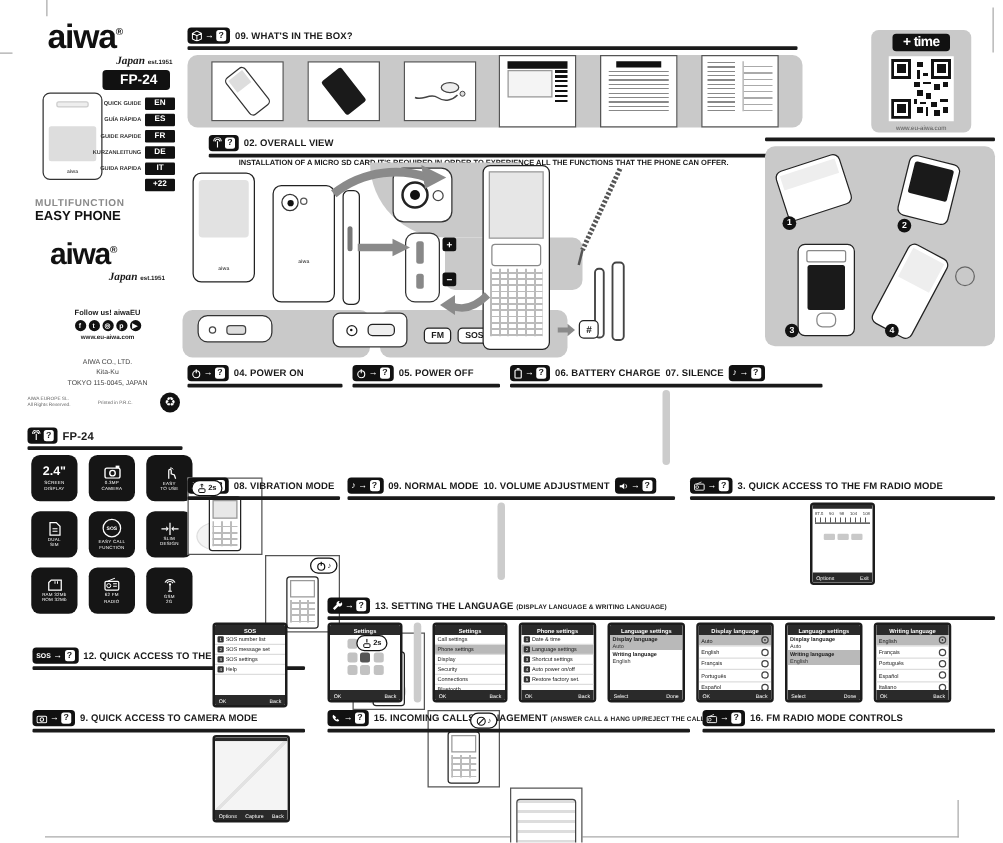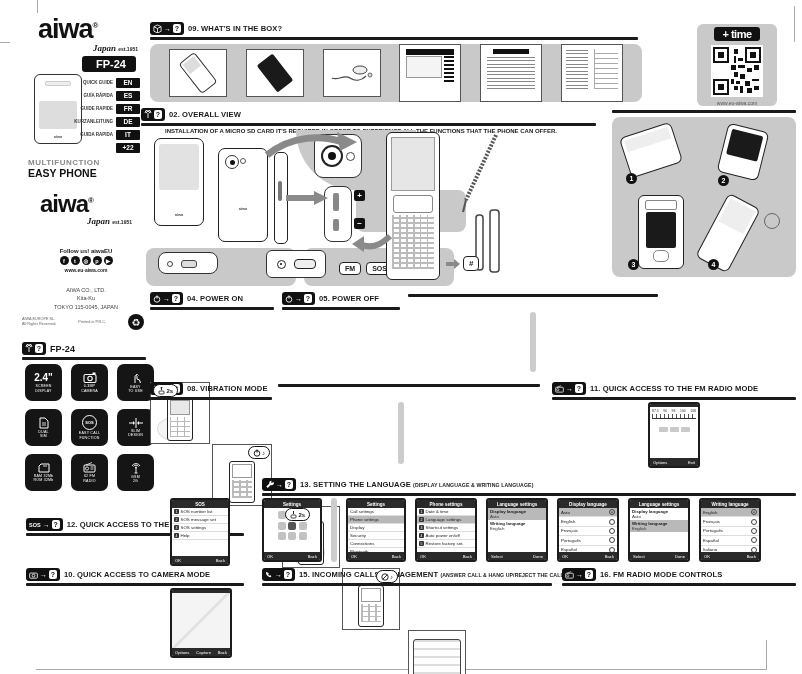--- a/index.html
+++ b/index.html
@@ -285,21 +285,21 @@
     <svg width="48" height="48" viewBox="0 0 21 21" shape-rendering="crispEdges">
         <rect width="21" height="21" fill="#fff"></rect>
         <path fill="#111" d="M0 0h7v7H0zM14 0h7v7h-7zM0 14h7v7H0z"></path>
         <path fill="#fff" d="M1 1h5v5H1zM15 1h5v5h-5zM1 15h5v5H1z"></path>
         <path fill="#111" d="M2 2h3v3H2zM16 2h3v3h-3zM2 16h3v3H2zM9 1h2v2H9zM9 4h1v3H9zM11 5h2v1h-2zM8 8h2v2H8zM11 8h3v1h-3zM15 9h2v2h-2zM18 8h2v2h-2zM9 11h2v2H9zM12 12h2v2h-2zM8 14h1v2H8zM10 15h2v1h-2zM14 15h2v2h-2zM17 14h3v1h-3zM9 17h2v2H9zM12 17h1v3h-1zM15 18h2v2h-2zM18 17h2v2h-2z"></path>
       </svg>
   </div>
   <div style="font-size:5px;color:#555;margin-top:3px;">www.eu-aiwa.com</div>
 </div>
 
-<div class="abs" style="left:141px;top:108px;width:458px;">
+<div class="abs" style="left:167px;top:108px;width:458px;">
   <div class="hdr">
     <span class="bdg">
       <svg width="8" height="9" viewBox="0 0 8 9">
           <path d="M1 3a3 3 0 0 1 6 0M2.2 3.2a1.8 1.8 0 0 1 3.6 0M4 3v5" stroke="#fff" stroke-width="0.9" fill="none"></path>
         </svg>
       <span class="qb">?</span>
     </span>
     <span class="ttl">02. OVERALL VIEW</span>
   </div>
   <div class="rule" style="width:455px;"></div>
@@ -506,20 +506,37 @@
       </svg>
       <span>♪</span>
     </div>
   <div class="ph" style="position:absolute;left:15px;top:16px;width:24px;height:40px;">
       <div class="phs" style="height:12px;background:#fff;"></div>
       <div class="phk" style="height:18px;"></div>
     </div>
 </div>
 
 <div class="abs" style="left:408px;top:292px;width:250px;">
+  <div class="hdr">
+    <span class="bdg">
+      <svg width="7" height="9" viewBox="0 0 7 9">
+          <rect x="1" y="2" width="5" height="6.5" rx="0.8" fill="none" stroke="#fff" stroke-width="0.9"></rect>
+          <rect x="2.4" y="0.5" width="2.2" height="1.2" fill="#fff"></rect>
+        </svg>
+      <span class="aw">→</span>
+        <span class="qb">?</span>
+    </span>
+    <span class="ttl">06. BATTERY CHARGE</span>
+    <span class="ttl">07. SILENCE</span>
+    <span class="bdg">
+      <span class="aw">♪</span>
+      <span class="aw">→</span>
+        <span class="qb">?</span>
+    </span>
+  </div>
   <div class="rule" style="width:250px;"></div>
 </div>
 <div class="abs pnl" style="left:408px;top:312px;width:56px;height:60px;padding:0;">
   <div style="margin:8px 4px;height:40px;border:1.2px solid #444;border-radius:3px;background:repeating-linear-gradient(0deg,#fff 0 6px,#ddd 6px 8px);"></div>
 </div>
 
 <div class="abs divbar" style="left:530px;top:312px;height:60px;"></div>
 
 <div class="abs" style="left:150px;top:382px;width:122px;">
   <div class="hdr">
@@ -529,37 +546,54 @@
         </svg>
       <span class="aw">→</span>
         <span class="qb">?</span>
     </span>
     <span class="ttl">08. VIBRATION MODE</span>
   </div>
   <div class="rule" style="width:122px;"></div>
 </div>
 
 <div class="abs" style="left:278px;top:382px;width:262px;">
+  <div class="hdr">
+    <span class="bdg">
+      <span class="aw">♪</span>
+      <span class="aw">→</span>
+        <span class="qb">?</span>
+    </span>
+    <span class="ttl">09. NORMAL MODE</span>
+    <span class="ttl">10. VOLUME ADJUSTMENT</span>
+    <span class="bdg">
+      <svg width="8" height="8" viewBox="0 0 10 10">
+          <path d="M1 4v2h2l2.5 2V2L3 4z" fill="#fff"></path>
+          <path d="M7 3a3 3 0 0 1 0 4" fill="none" stroke="#fff" stroke-width="0.9"></path>
+        </svg>
+      <span class="aw">→</span>
+        <span class="qb">?</span>
+    </span>
+  </div>
   <div class="rule" style="width:262px;"></div>
 </div>
 
 <div class="abs divbar" style="left:398px;top:402px;height:62px;"></div>
 
 <div class="abs" style="left:552px;top:382px;width:244px;">
   <div class="hdr">
     <span class="bdg">
       <svg width="9" height="8" viewBox="0 0 13 11">
           <rect x="1" y="3" width="11" height="7" rx="1" fill="none" stroke="#fff" stroke-width="1.1"></rect>
           <circle cx="4" cy="6.5" r="1.6" fill="none" stroke="#fff" stroke-width="0.9"></circle>
           <path d="M3 3l6-2.5" stroke="#fff" stroke-width="0.9"></path>
         </svg>
       <span class="aw">→</span>
         <span class="qb">?</span>
     </span>
-    <span class="ttl">11. QUICK ACCESS TO THE FM RADIO MODE</span>
+    <span class="ttl">3. QUICK ACCESS TO THE FM RADIO MODE</span>
   </div>
   <div class="rule" style="width:244px;"></div>
 </div>
 
 <div class="abs scr" style="left:648px;top:402px;width:48px;height:62px;">
   <div class="sh"></div>
   <div class="sbody" style="padding:2px;">
     <div style="display:flex;justify-content:space-between;font-size:3.4px;color:#333;">
       <span>87.5</span>
         <span>90</span>
@@ -797,21 +831,21 @@
 <div class="abs" style="left:26px;top:568px;width:218px;">
   <div class="hdr">
     <span class="bdg">
       <svg width="9" height="8" viewBox="0 0 14 11">
           <rect x="1" y="2.5" width="12" height="8" rx="1.5" fill="none" stroke="#fff" stroke-width="1.3"></rect>
           <circle cx="7" cy="6.5" r="2.2" fill="none" stroke="#fff" stroke-width="1.3"></circle>
         </svg>
       <span class="aw">→</span>
         <span class="qb">?</span>
     </span>
-    <span class="ttl">10. QUICK ACCESS TO CAMERA MODE</span>
+    <span class="ttl">9. QUICK ACCESS TO CAMERA MODE</span>
   </div>
   <div class="rule" style="width:218px;"></div>
 </div>
 
 <div class="abs scr" style="left:170px;top:588px;width:58px;height:66px;">
   <div class="sh"></div>
   <div class="sbody" style="background:linear-gradient(135deg,#f4f4f4 0 48%,#e2e2e2 48% 52%,#f4f4f4 52%);"></div>
   <div class="sf">
       <span>Options</span>
       <span>Capture</span>

